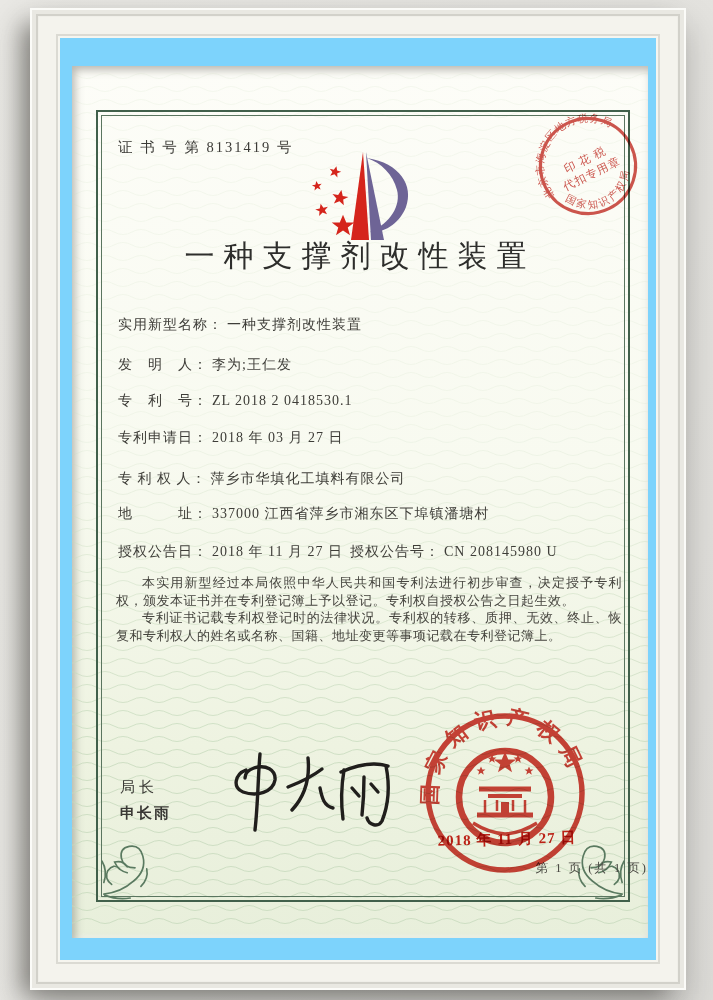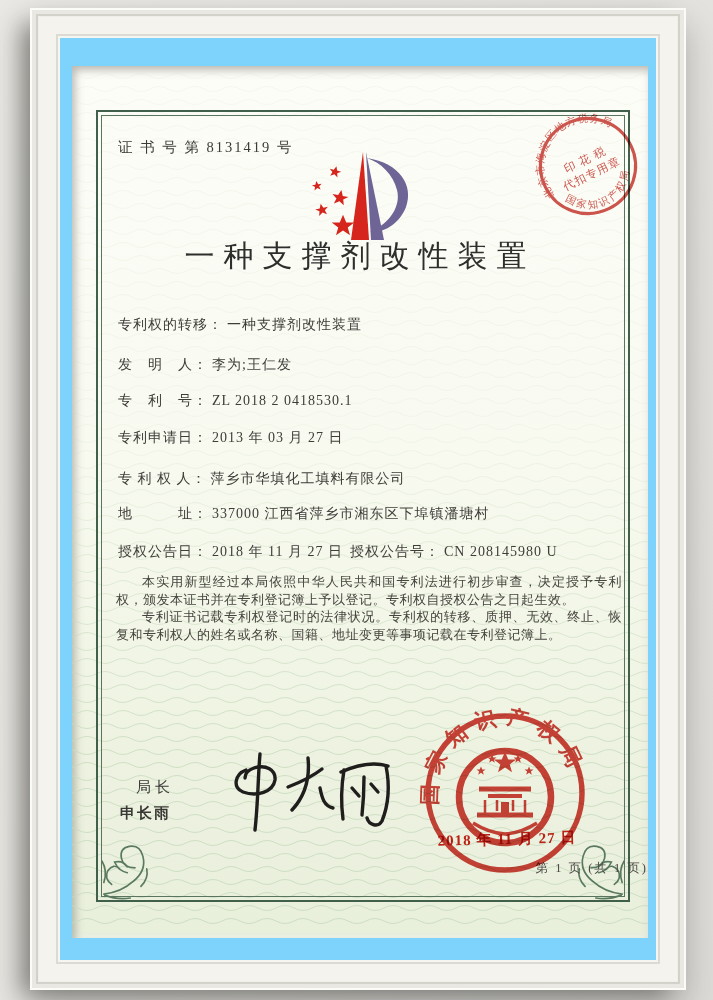--- a/index.html
+++ b/index.html
@@ -44,24 +44,24 @@
   .title{
     position:absolute;left:0;right:0;top:170px;z-index:2;text-align:center;
     font-size:30px;letter-spacing:9px;color:#2e2e2c;font-weight:500;
   }
   .row{position:absolute;left:46px;right:30px;z-index:2;font-size:14px;color:#3e3d38;white-space:nowrap;}
   .row .lbl{letter-spacing:1px;}
   .row .val{margin-left:4px;letter-spacing:1px;text-align:right;}
   .grant-no{position:absolute;left:232px;top:0;}
   .paras{
     position:absolute;left:44px;right:26px;top:508px;z-index:2;
-    font-size:13px;line-height:17.6px;color:#45443e;text-align:justify;font-family:Liberation Mono, monospace;
+    font-size:13px;line-height:17.6px;color:#45443e;text-align:justify;
   }
   .paras p{margin:0;text-indent:2em;letter-spacing:.5px;}
-  .sign-title{position:absolute;left:64px;top:712px;z-index:2;font-size:15px;letter-spacing:4px;color:#3a3935;}
+  .sign-title{position:absolute;left:48px;top:712px;z-index:2;font-size:15px;letter-spacing:4px;color:#3a3935;}
   .sign-name{position:absolute;left:48px;top:738px;z-index:2;font-size:15px;letter-spacing:2px;color:#3a3935;font-weight:bold;}
   .signature{position:absolute;left:150px;top:678px;z-index:2;}
   .seal{position:absolute;left:341px;top:635px;z-index:3;mix-blend-mode:multiply;}
   .seal-date{
     position:absolute;left:350px;top:764px;width:170px;z-index:4;text-align:center;
     font-size:15px;color:#cb2318;letter-spacing:1px;transform:rotate(-1.5deg);
     mix-blend-mode:multiply;font-weight:600;
   }
   .footer{
     position:absolute;left:0;right:0;top:794px;z-index:2;text-align:right;
@@ -203,30 +203,30 @@
             <text x="60" y="72" font-size="11" text-anchor="middle" letter-spacing="1">代扣专用章</text>
             <text font-size="10" letter-spacing="2">
               <textPath href="#taxBot" startOffset="1">国家知识产权局</textPath>
             </text>
           </g>
         </svg>
 
         <div class="title">一种支撑剂改性装置</div>
 
         <div class="row" style="top:250px">
-          <span class="lbl">专利权的转移：</span><span class="val">一种支撑剂改性装置</span>
+          <span class="lbl">实用新型名称：</span><span class="val">一种支撑剂改性装置</span>
         </div>
         <div class="row" style="top:290px">
           <span class="lbl">发　明　人：</span><span class="val">李为;王仁发</span>
         </div>
         <div class="row" style="top:326px">
           <span class="lbl">专　利　号：</span><span class="val">ZL 2018 2 0418530.1</span>
         </div>
         <div class="row" style="top:363px">
-          <span class="lbl">专利申请日：</span><span class="val">2013 年 03 月 27 日</span>
+          <span class="lbl">专利申请日：</span><span class="val">2018 年 03 月 27 日</span>
         </div>
         <div class="row" style="top:404px">
           <span class="lbl">专 利 权 人：</span><span class="val">萍乡市华填化工填料有限公司</span>
         </div>
         <div class="row" style="top:439px">
           <span class="lbl">地　　　址：</span><span class="val">337000 江西省萍乡市湘东区下埠镇潘塘村</span>
         </div>
         <div class="row" style="top:477px">
           <span class="lbl">授权公告日：</span><span class="val">2018 年 11 月 27 日</span>
           <span class="grant-no">

